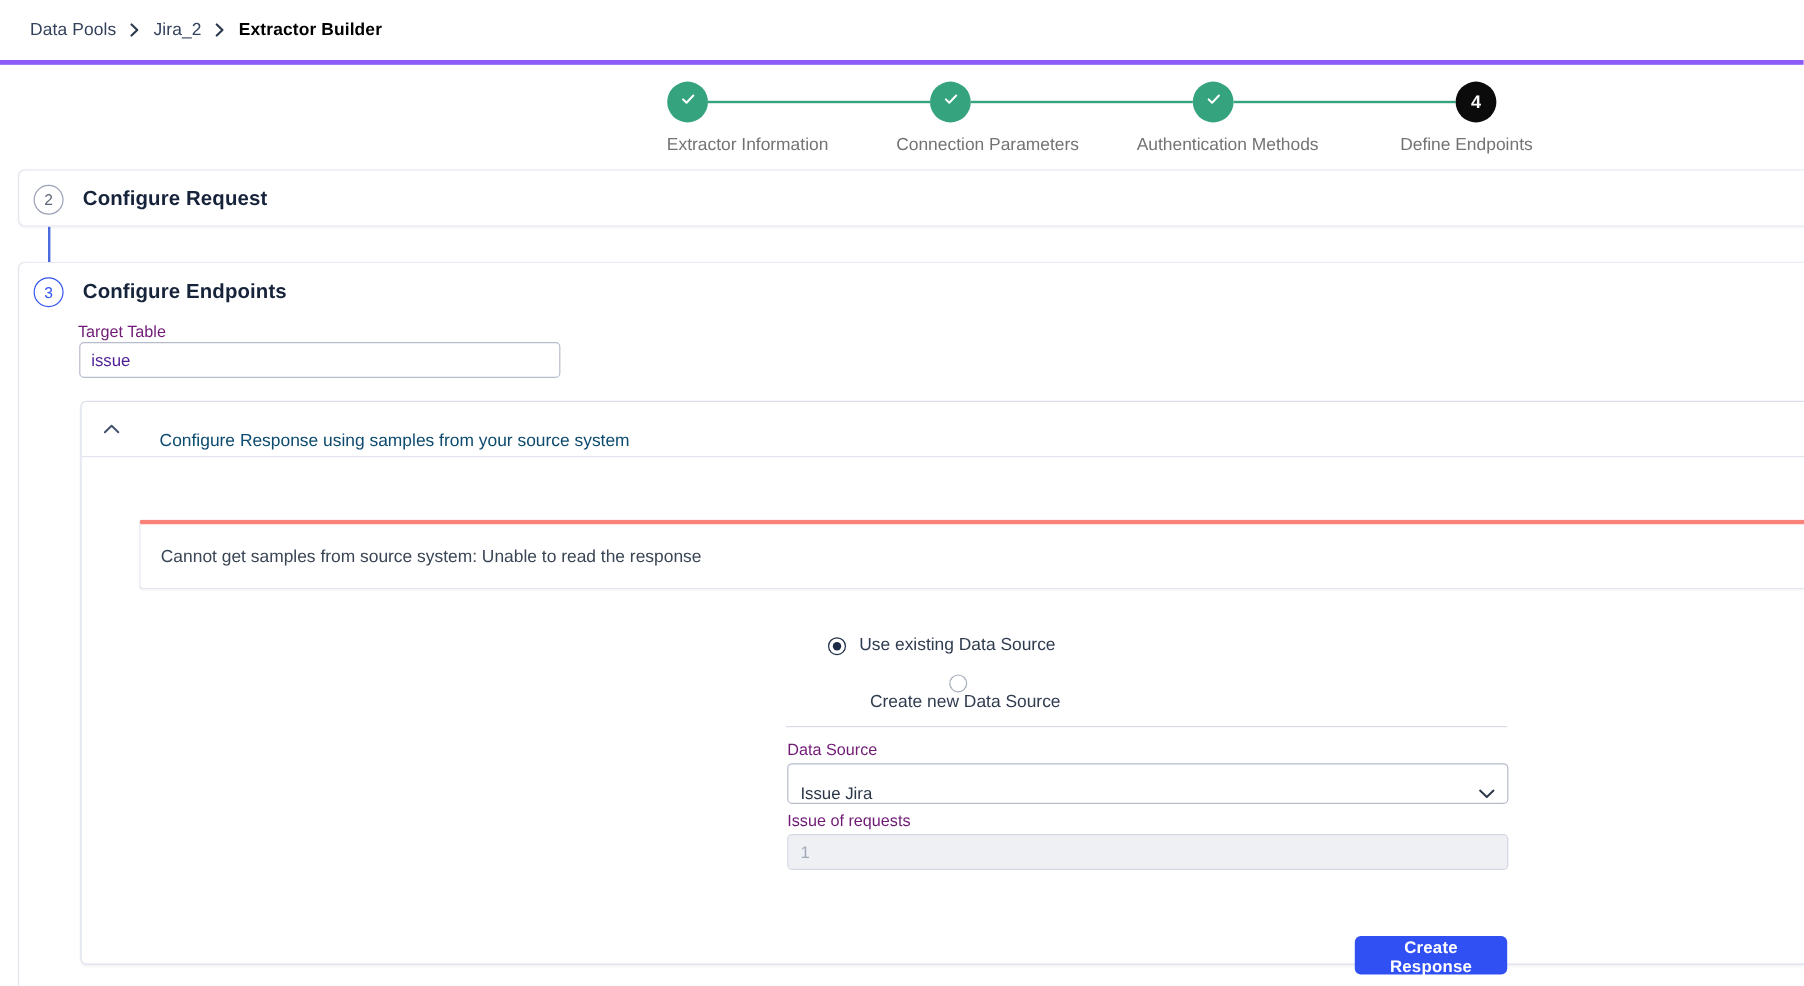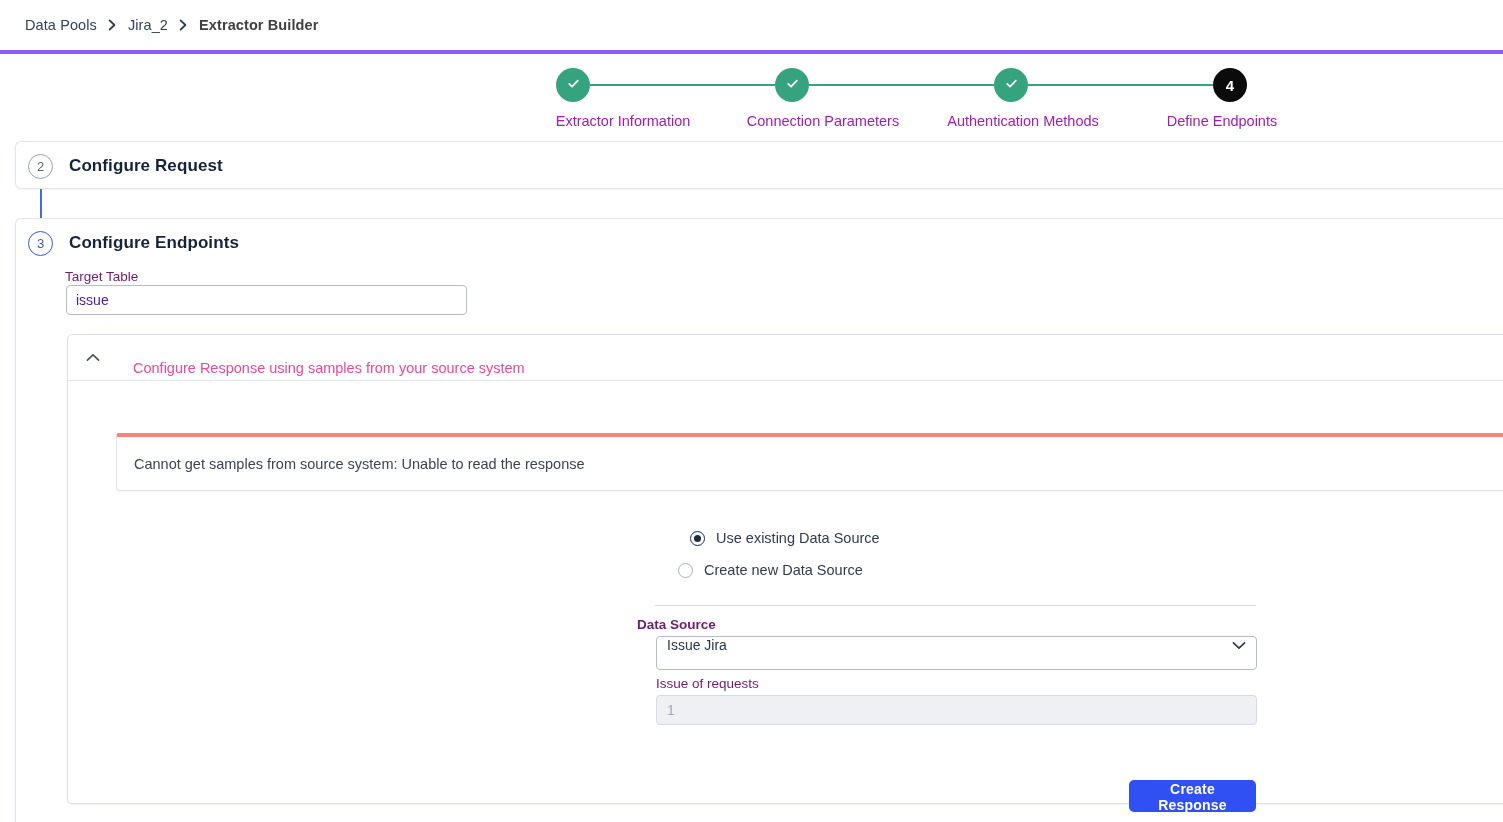--- a/index.html
+++ b/index.html
@@ -17,21 +17,21 @@
     width: 1503px; height: 54px;
     background: #ffffff;
     border-bottom: 4px solid #8b5cf6;
     display: flex; align-items: center;
   }
   .breadcrumb { display: flex; align-items: center; padding-left: 25px; }
   .crumb {
     font-size: 14.5px; color: #2c3e50; letter-spacing: .1px;
   }
   .crumb.link { color: #33415c; }
-  .crumb.current { font-weight: bold; color: #404040; }
+  .crumb.current { font-weight: bold; color: #000000; }
   .crumb-sep {
     margin: 0 11px; color: #2b3a4f; font-size: 12px; font-weight: bold;
     line-height: 1;
   }
   .crumb-sep svg { display: block; }
 
   
   .stepper {
     position: absolute; left: 0; top: 62px;
     width: 1503px; height: 78px;
@@ -54,21 +54,21 @@
   .step-line {
     flex: 1 1 auto; height: 2px; background: #35a37e;
     margin: 0 0px;
   }
   .step-labels {
     position: absolute; left: 0; top: 51px; width: 1503px;
     height: 20px;
   }
   .step-label {
     position: absolute; top: 0;
-    font-size: 14.5px; color: #a21caf; text-align: center;
+    font-size: 14.5px; color: #737373; text-align: center;
     white-space: nowrap; transform: translateX(-50%);
   }
 
   
   .step-card {
     position: absolute;
     background: #ffffff;
     border: 1px solid #e3e5ef;
     border-radius: 6px;
     box-shadow: 0 1px 2px rgba(40,45,80,.06);
@@ -127,21 +127,21 @@
   .accordion-head {
     position: absolute; left: 0; top: 0; width: 100%; height: 46px;
     display: flex; align-items: center;
     border-bottom: 1px solid #e2e4ee;
   }
   .chev {
     margin-left: 17px; width: 16px; height: 16px;
     display: flex; align-items: center; justify-content: center;
   }
   .accordion-title {
-    margin-left: 32px; font-size: 14.5px; color: #ec4899; margin-top: 20px;
+    margin-left: 32px; font-size: 14.5px; color: #0c4a6e; margin-top: 20px;
   }
   .accordion-body { position: absolute; left: 0; top: 46px; width: 100%; bottom: 0; }
 
   
   .alert {
     position: absolute; left: 48px; top: 52px;
     width: 1460px; height: 58px;
     background: #ffffff;
     border: 1px solid #e1e3ed;
     border-top: 4px solid #f98379;
@@ -151,48 +151,48 @@
   }
   .alert-text {
     margin-left: 17px; font-size: 14.5px; color: #3a4555;
   }
 
   
   .radio-row {
     position: absolute; display: flex; align-items: center; margin-left: 18px;
   }
   #radio-existing { left: 604px; top: 149px; }
-  #radio-new { left: 592px; top: 181px; }
+  #radio-new { left: 628px; top: 181px; flex-direction: column; }
   .radio {
     width: 15px; height: 15px; border-radius: 50%;
     border: 1.6px solid #a8aebd; background: #fff;
     display: flex; align-items: center; justify-content: center;
     flex: 0 0 auto;
   }
   .radio.checked { border-color: #1c2b45; border-width: 1.8px; }
   .radio.checked .dot {
     width: 7px; height: 7px; border-radius: 50%; background: #1c2b45;
   }
   .radio-label {
     margin-left: 11px; font-size: 14.5px; color: #2f3b4f;
   }
 
   .divider {
     position: absolute; left: 587px; top: 224px;
     width: 601px; height: 1px; background: #d9dce6;
   }
 
   
-  #ds-label { position: absolute; left: 569px; top: 236px; font-weight: bold; }
+  #ds-label { position: absolute; left: 588px; top: 236px; }
   #ds-select {
     position: absolute; left: 588px; top: 255px;
     width: 601px; height: 30px;
     border: 1px solid #b6bccb; border-radius: 4px;
     background: #ffffff;
-    display: flex; align-items: flex-end; justify-content: space-between;
+    display: flex; align-items: flex-start; justify-content: space-between;
     padding: 16px 10px;
     font-size: 14px; color: #2b3648;
   }
   #nr-label { position: absolute; left: 588px; top: 295px; }
   #nr-input {
     position: absolute; left: 588px; top: 314px;
     width: 601px; height: 30px;
     border: 1px solid #d6d9e3; border-radius: 4px;
     background: #eef0f4;
     font-family: "Liberation Sans", sans-serif;

